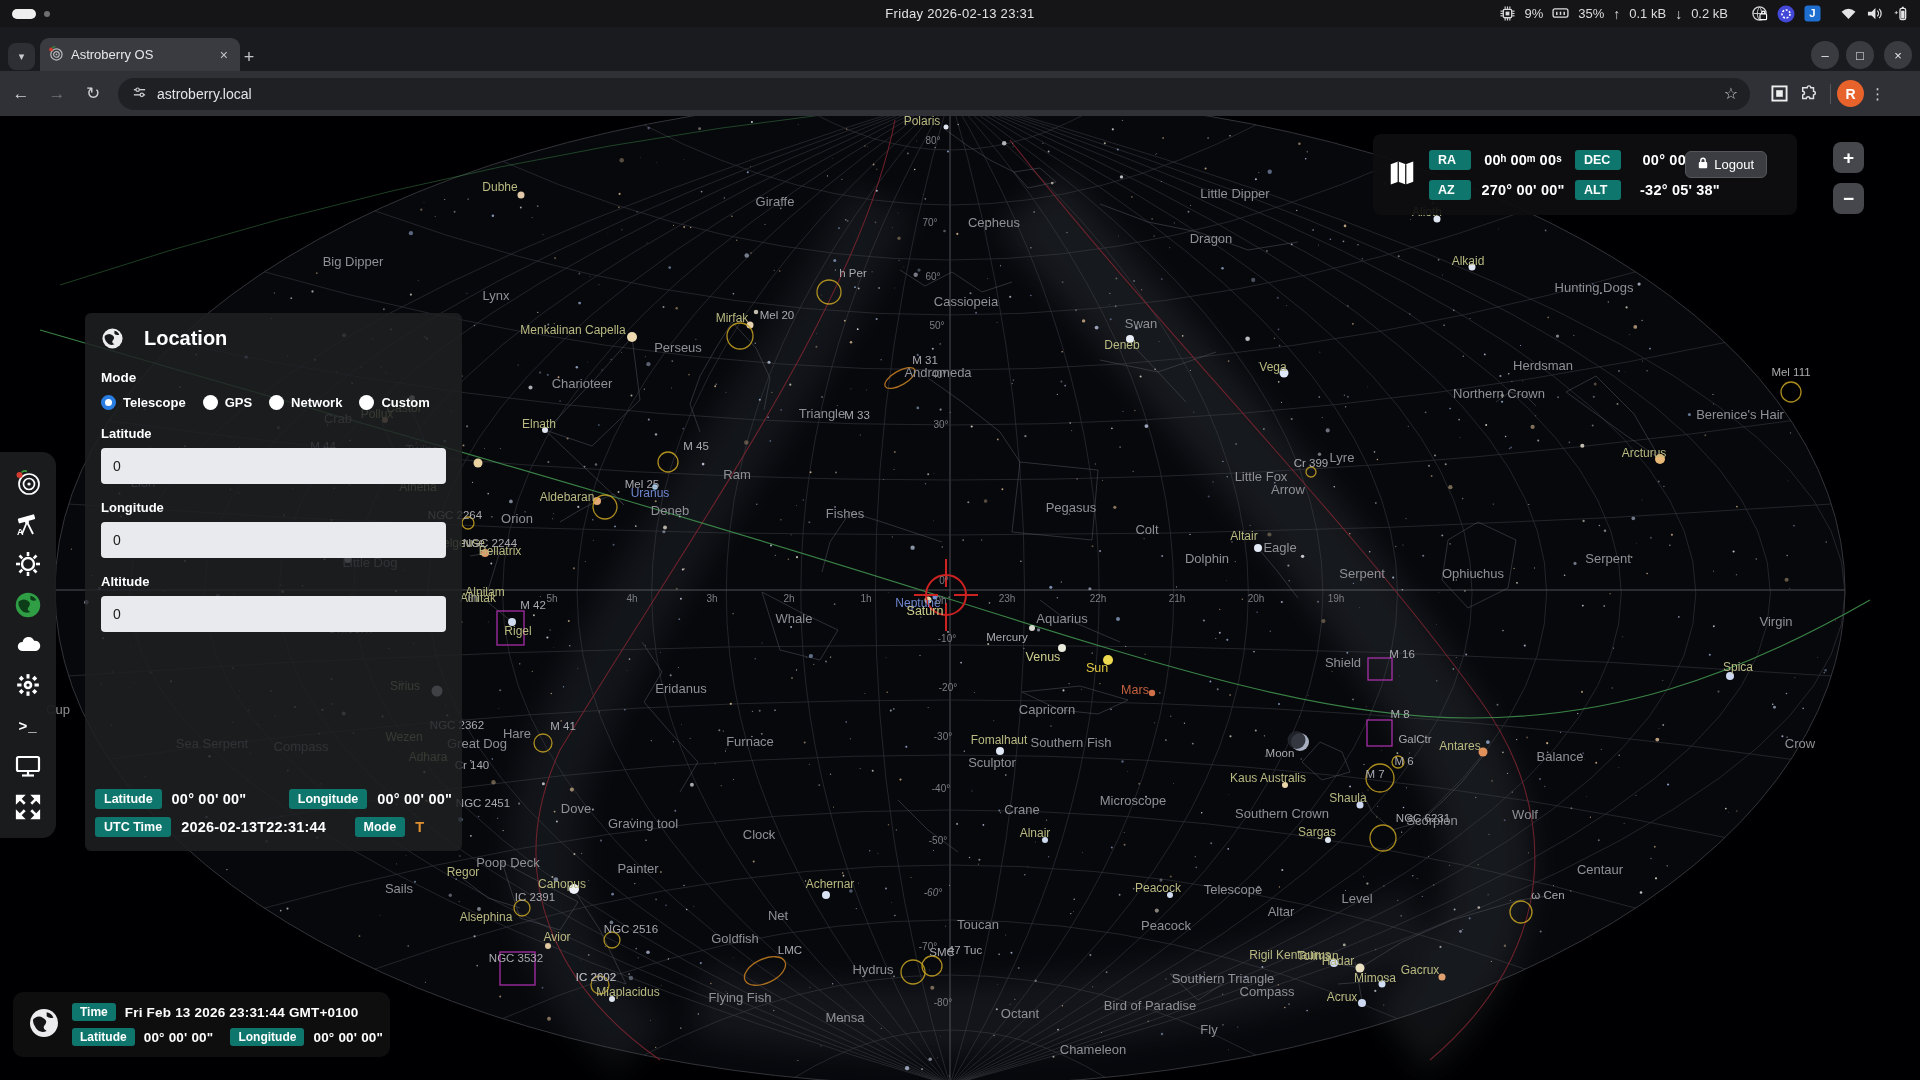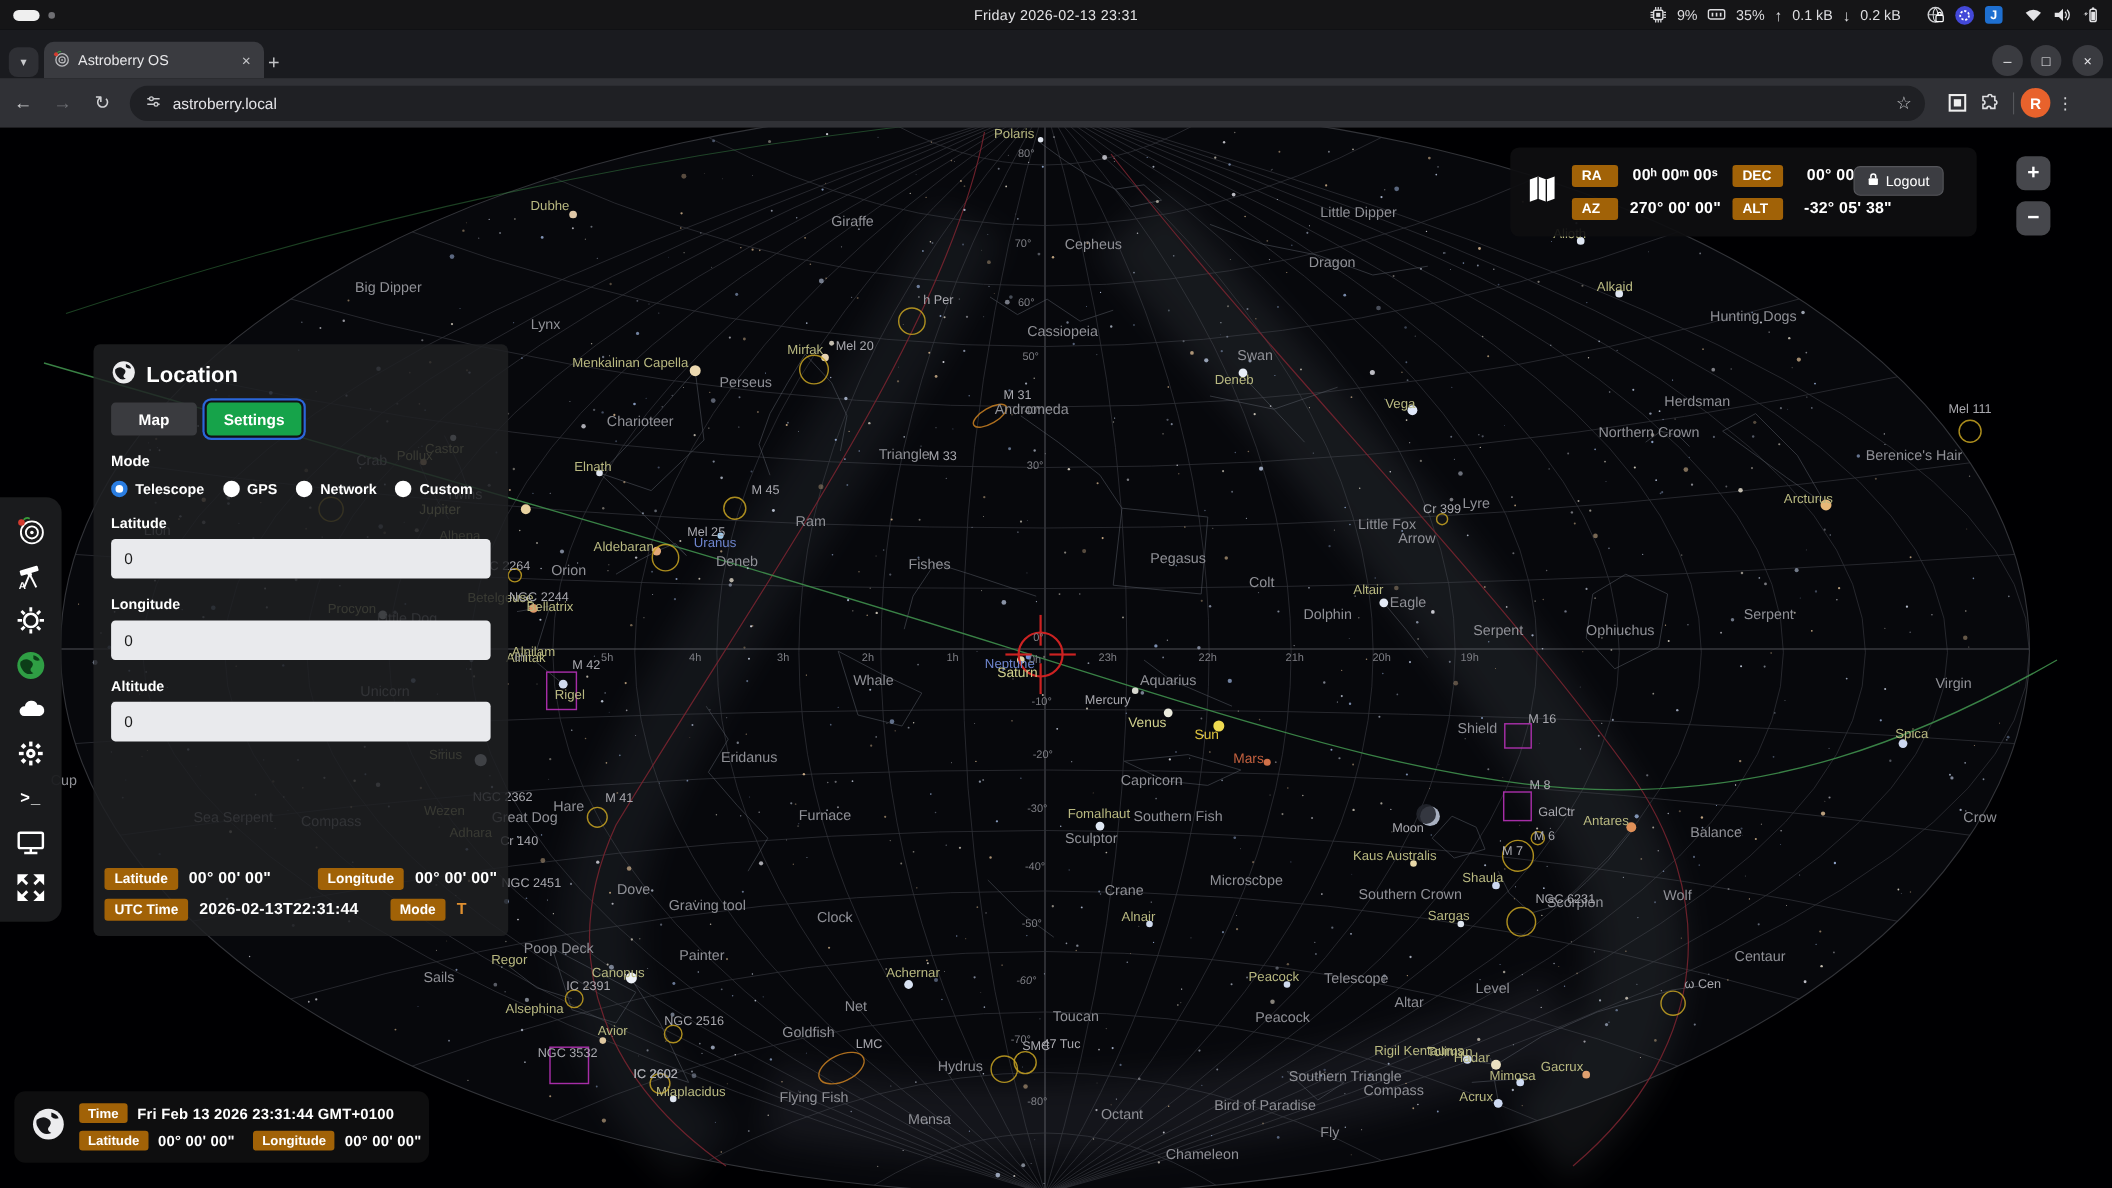--- a/index.html
+++ b/index.html
@@ -50,36 +50,36 @@
   .t0{color:#8f9096;font-size:13px;}
   .t1{color:#b9b981;font-size:12px;}
   .t2{color:#a9a9af;font-size:11.5px;}
   .t3{color:#7d7e84;font-size:10px;}
   .t4{color:#6f86cf;font-size:12px;}
   .t5{color:#cfcf8d;font-size:12.5px;}
   .t6{color:#dfc43f;font-size:12.5px;}
   .t7{color:#c4613f;font-size:12.5px;}
 
   
-  .badge{background:#a16207;color:#fff;font-size:12.5px;font-weight:bold;padding:3px 9px;border-radius:3px;white-space:nowrap;}
+  .badge{background:#0f766e;color:#fff;font-size:12.5px;font-weight:bold;padding:3px 9px;border-radius:3px;white-space:nowrap;}
   .val{color:#fff;font-size:14.5px;font-weight:bold;white-space:nowrap;letter-spacing:.2px;}
 
   #readout{position:absolute;left:1373px;top:134px;width:424px;height:81px;background:rgba(14,14,16,.92);
     border-radius:8px;z-index:10;display:flex;align-items:center;}
   #readout .mapicon{margin:0 12px 0 14px;}
   #readout .grid{display:grid;grid-template-columns:42px 104px 46px 118px;grid-row-gap:10px;align-items:center;}
   #readout .grid .val{text-align:center;}
   #logout{position:absolute;right:30px;top:17px;background:#3c3d42;border:1px solid #55565b;color:#fff;
     font-size:13px;border-radius:6px;padding:5px 12px;display:flex;align-items:center;gap:6px;}
   .zoombtn{position:absolute;left:1833px;width:31px;height:31px;background:#46474c;border-radius:8px;color:#fff;
     font-size:19px;font-weight:bold;display:flex;align-items:center;justify-content:center;z-index:10;}
 
   #locpanel{position:absolute;left:85px;top:313px;width:377px;height:538px;background:rgba(31,32,35,.84);
     border-radius:6px;z-index:10;padding:14px 16px;box-sizing:border-box;color:#fff;}
-  #locpanel .titlerow{display:flex;align-items:center;gap:9px;}
+  #locpanel .titlerow{display:flex;gap:20px;}
   #locpanel .title{font-size:20px;font-weight:bold;}
   #locpanel .tabs{display:flex;gap:5px;margin-top:11px;}
   .ltab{border-radius:4px;font-size:14px;font-weight:bold;padding:7px 0;width:78px;text-align:center;}
   .ltab.map{background:#3a3b3f;color:#fff;}
   .ltab.settings{background:#16a34a;color:#fff;width:86px;
     box-shadow:0 0 0 2px #101114,0 0 0 4px #2b66d9;margin-left:4px;}
   #locpanel .modelabel{font-size:13.5px;font-weight:bold;margin-top:16px;}
   #locpanel .radios{display:flex;align-items:center;margin-top:10px;gap:17px;}
   .radioitem{display:flex;align-items:center;gap:7px;font-size:13px;font-weight:bold;}
   .radio{width:15px;height:15px;border-radius:50%;background:#fff;box-sizing:border-box;}
@@ -1744,24 +1744,20 @@
   <div class="zoombtn" style="top:183px;">−</div>
 
   <div id="locpanel">
     <div class="titlerow">
       <span><svg width="23" height="23" viewBox="0 0 24 24">
             <circle cx="12" cy="12" r="10.5" fill="#ececee"></circle>
             <path d="M4 9 q4 -3 7 -1 q4 2 2 5 q-3 3 1 5 q-5 2 -8 -2 q-3 -4 -2 -7 z M14 4 q4 1 5 4 q-3 1 -5 -1 z" fill="#17181b"></path>
           </svg></span>
       <span class="title">Location</span>
     </div>
-    <div class="tabs">
-      <div class="ltab map">Map</div>
-      <div class="ltab settings">Settings</div>
-    </div>
     <div class="modelabel">Mode</div>
     <div class="radios">
       <span class="radioitem">
           <span class="radio sel"></span>
           <span>Telescope</span>
         </span>
       <span class="radioitem">
           <span class="radio"></span>
           <span>GPS</span>
         </span>

